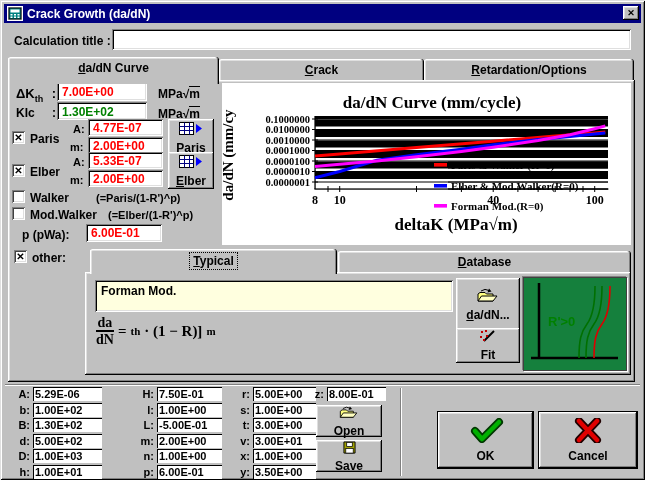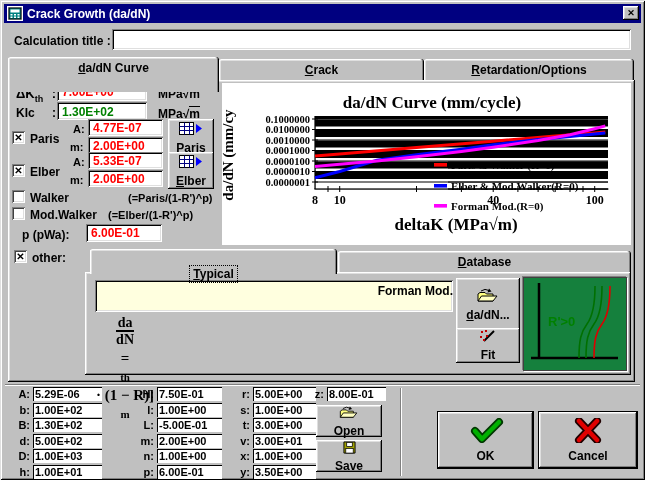--- a/index.html
+++ b/index.html
@@ -76,21 +76,21 @@
     </span>
     <div class="ttext" style="margin-left:23px;">Crack Growth (da/dN)</div>
     <div class="abs b3 xbtn" style="right:2px;top:2px;">✕</div>
   </div>
 
   <div class="abs lbl" style="left:14px;top:34px;">Calculation title :</div>
   <div class="abs inp" style="left:112px;top:29px;width:519px;height:21px;">
     <div class="val" style="color:#000;"></div>
   </div>
 
-  <div class="abs tab tabsel" style="left:8px;top:57px;width:211px;height:35px;">
+  <div class="abs tab tabsel" style="left:8px;top:57px;width:211px;height:27px;">
     <span class="lbl mn">da/dN Curve</span></div>
   <div class="abs tab" style="left:219px;top:59px;width:205px;height:22px;">
     <span class="lbl mn">Crack</span></div>
   <div class="abs tab" style="left:424px;top:59px;width:210px;height:22px;">
     <span class="lbl mn">Retardation/Options</span></div>
 
   <div class="abs page" style="left:8px;top:80px;width:627px;height:302px;"></div>
 
   <div class="abs" style="left:222px;top:83px;width:409px;height:162px;background:#fff;z-index:2;">
     <svg id="chart-svg" width="409" height="162">
@@ -212,45 +212,45 @@
         <svg width="24" height="15" viewBox="0 0 24 15">
           <rect x="0.5" y="1.5" width="14" height="12" fill="#fff" stroke="#000"></rect>
           <path d="M0.5 5.5 H14.5 M0.5 9.5 H14.5 M5.5 1.5 V13.5 M10.5 1.5 V13.5" stroke="#000080" stroke-width="1" fill="none"></path>
           <polygon points="17,3 23,7.5 17,12" fill="#0000ff"></polygon>
         </svg></span>
       <span class="lbl mn">Elber</span>
     </div>
 
     <div class="abs cb" style="left:12px;top:190px;"></div>
     <div class="abs lbl" style="left:30px;top:191px;">Walker</div>
-    <div class="abs lbl sm" style="left:96px;top:192px;margin-left:32px;">(=Paris/(1-R')^p)</div>
+    <div class="abs lbl sm" style="left:96px;top:192px;">(=Paris/(1-R')^p)</div>
 
     <div class="abs cb" style="left:12px;top:207px;"></div>
     <div class="abs lbl" style="left:30px;top:208px;">Mod.Walker</div>
     <div class="abs lbl sm" style="left:108px;top:209px;">(=Elber/(1-R')^p)</div>
 
     <div class="abs lbl" style="left:22px;top:228px;">p (pWa):</div>
     <div class="abs inp" style="left:86px;top:224px;width:76px;height:18px;">
       <div class="val" style="padding-top:2px;">6.00E-01</div>
       </div>
 
     <div class="abs cb checked" style="left:14px;top:250px;"></div>
     <div class="abs lbl" style="left:32px;top:251px;">other:</div>
   </div>
 
   <div class="abs tab tabsel" style="left:90px;top:249px;width:247px;height:25px;z-index:3;">
-    <span class="lbl mn focusdots" style="margin-top:17px;">Typical</span></div>
+    <span class="lbl mn focusdots" style="margin-top:4px;">Typical</span></div>
   <div class="abs tab" style="left:338px;top:251px;width:293px;height:22px;z-index:2;">
     <span class="lbl mn">Database</span></div>
   <div class="abs page" style="left:85px;top:272px;width:546px;height:103px;z-index:2;">
 
-    <div class="abs yellowfield" style="left:10px;top:8px;width:352px;height:28px;text-align:right;">
+    <div class="abs yellowfield" style="left:10px;top:8px;width:352px;height:28px;">
       <span>Forman Mod.</span></div>
 
-    <div class="abs formula" style="left:11px;top:44px;flex-direction:column;">
+    <div class="abs formula" style="left:11px;top:44px;">
       <span class="frac">
           <span>da</span>
           <span class="fline"></span>
           <span>dN</span>
         </span>
       <span>=</span>
         <sub>th</sub>
       <span>· (1 − R)]</span>
         <sup>m</sup>
     </div>

